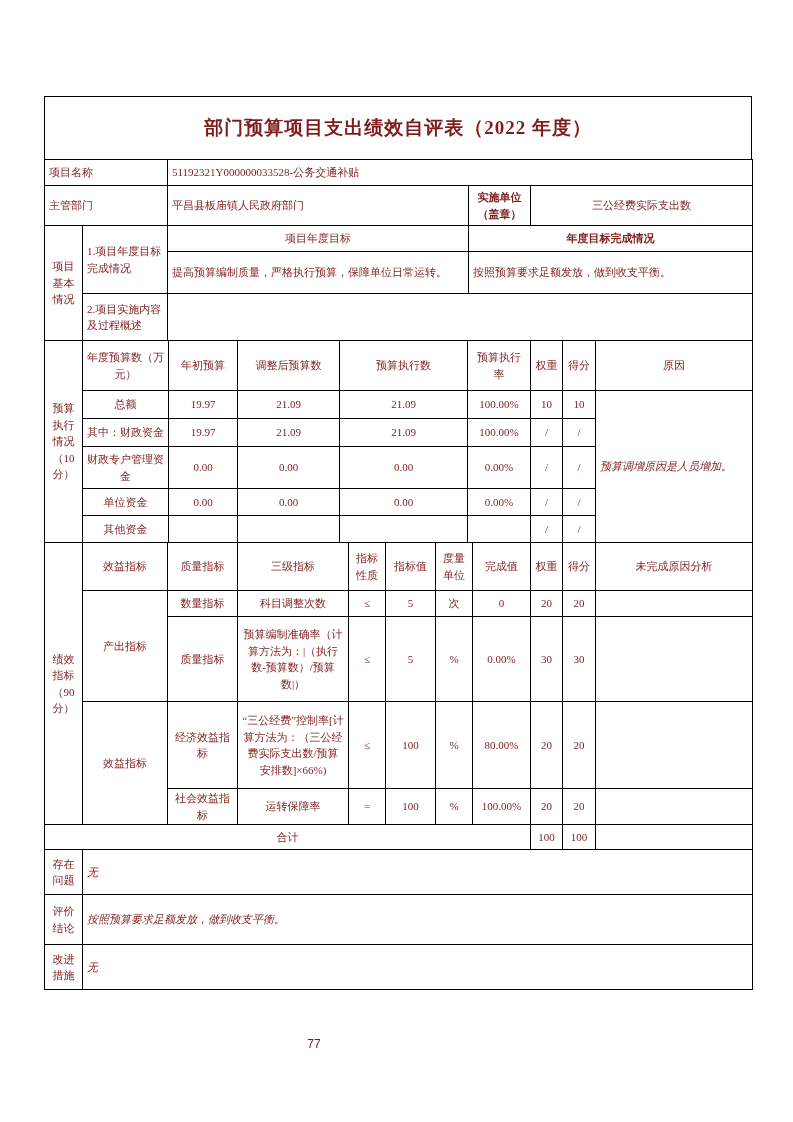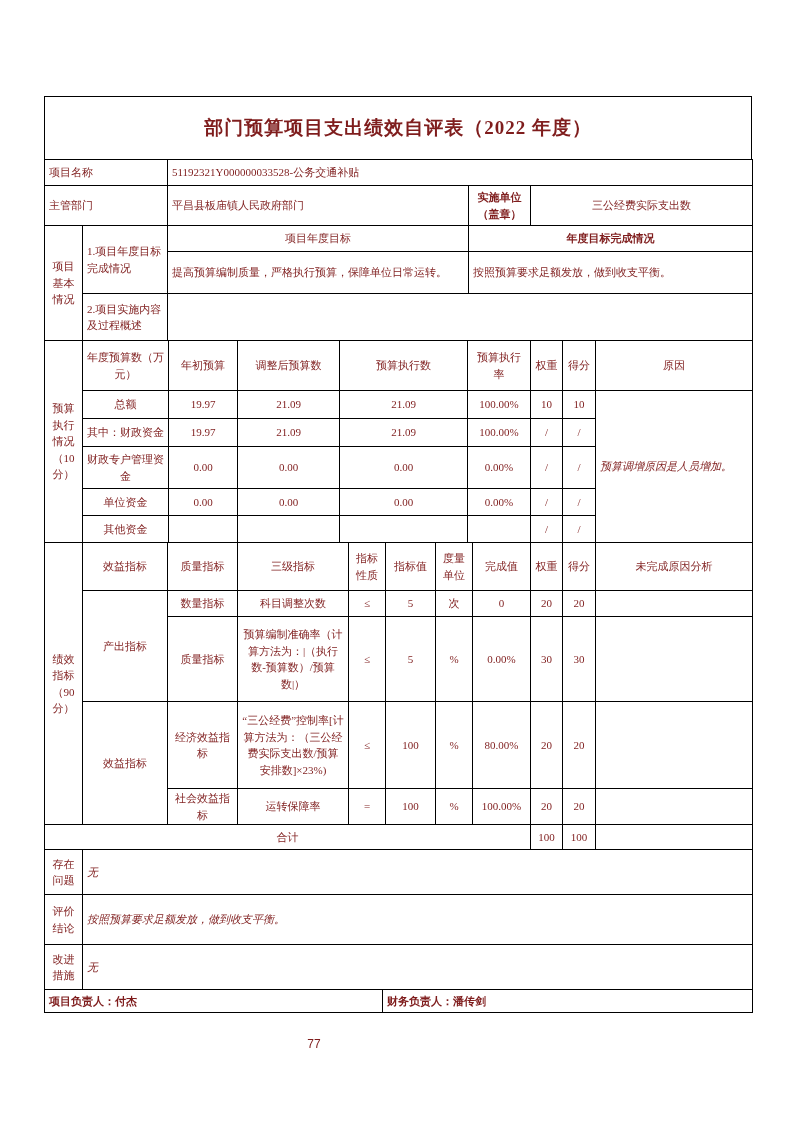--- a/index.html
+++ b/index.html
@@ -205,21 +205,21 @@
         <td>5</td>
         <td>%</td>
         <td>0.00%</td>
         <td>30</td>
         <td>30</td>
         <td></td>
       </tr>
       <tr style="height:87px">
         <td rowspan="2">效益指标</td>
         <td>经济效益指标</td>
-        <td>“三公经费”控制率[计算方法为：（三公经费实际支出数/预算安排数]×23%)</td>
+        <td>“三公经费”控制率[计算方法为：（三公经费实际支出数/预算安排数]×66%)</td>
         <td>≤</td>
         <td>100</td>
         <td>%</td>
         <td>80.00%</td>
         <td>20</td>
         <td>20</td>
         <td></td>
       </tr>
       <tr style="height:35px">
         <td>社会效益指标</td>
@@ -258,29 +258,17 @@
         <td class="pl it">按照预算要求足额发放，做到收支平衡。</td>
       </tr>
       <tr style="height:45px">
         <td class="pre">改进
 措施</td>
         <td class="pl it">无</td>
       </tr>
     </tbody>
       </table>
 
-    <table>
-      <colgroup>
-          <col style="width:338px">
-          <col style="width:370px">
-        </colgroup>
-      <tbody>
-          <tr style="height:23px">
-        <td class="pl b">项目负责人：付杰</td>
-        <td class="pl b">财务负责人：潘传剑</td>
-      </tr>
-    </tbody>
-      </table>
 
   </div>
 
   <div class="pagenum">77</div>
 </div>
 
 </body></html>

